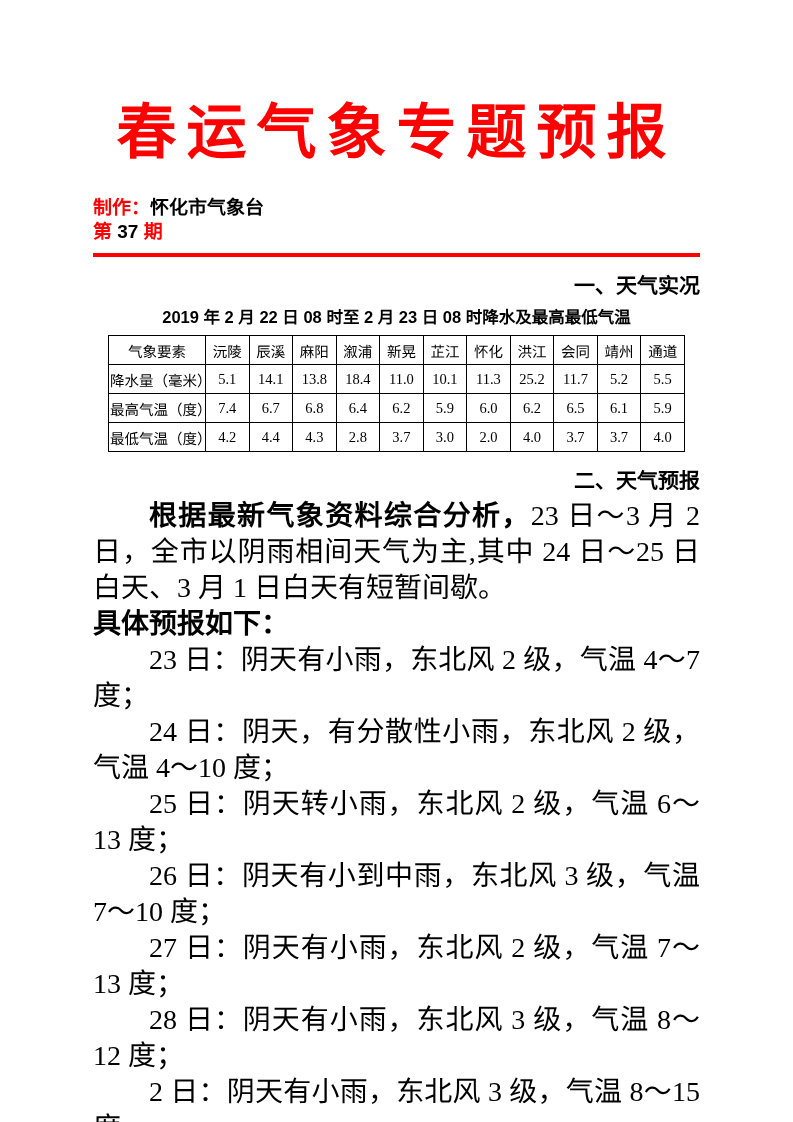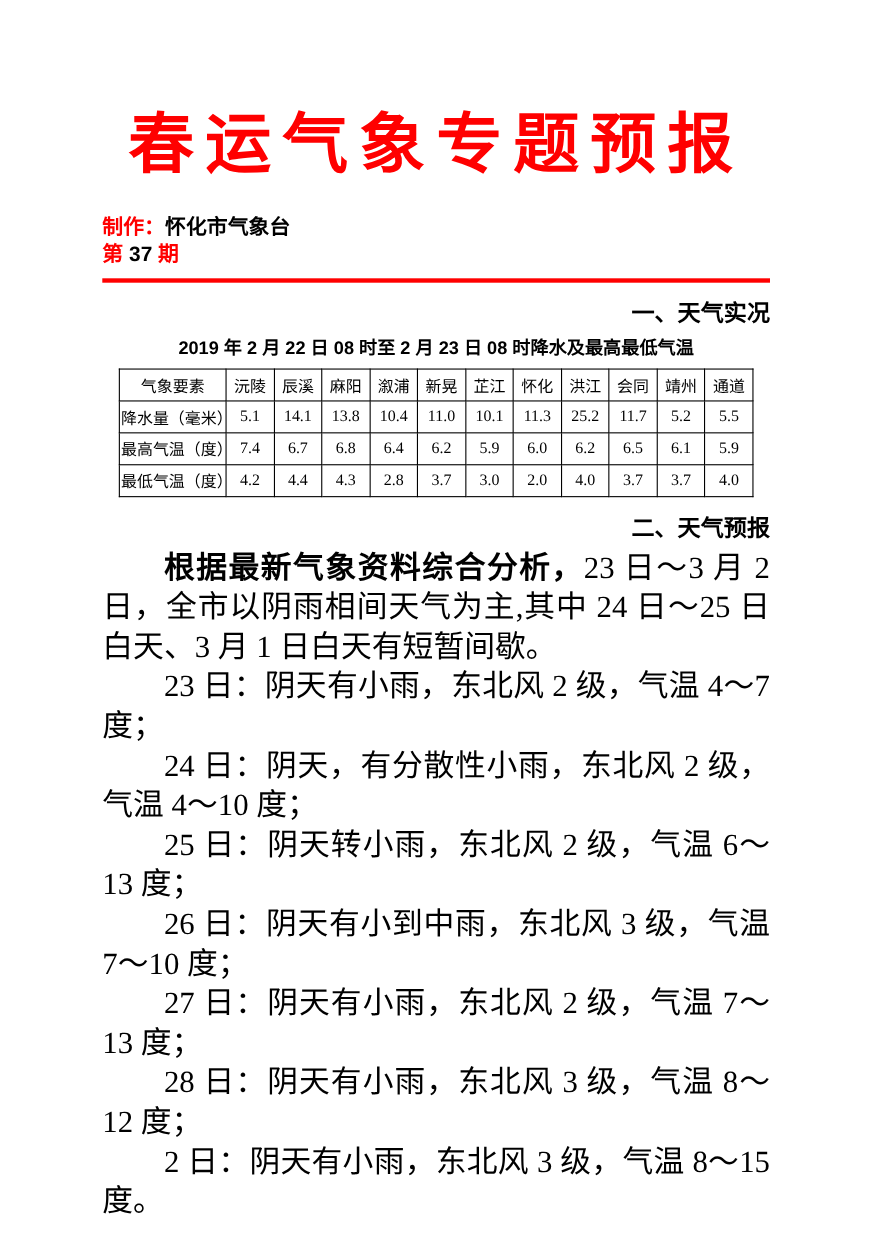--- a/index.html
+++ b/index.html
@@ -132,21 +132,21 @@
             <th>靖州</th>
             <th>通道</th>
           </tr>
       </thead>
       <tbody>
           <tr>
             <td>降水量（毫米）</td>
             <td>5.1</td>
             <td>14.1</td>
             <td>13.8</td>
-            <td>10.4</td>
+            <td>18.4</td>
             <td>11.0</td>
             <td>10.1</td>
             <td>11.3</td>
             <td>25.2</td>
             <td>11.7</td>
             <td>5.2</td>
             <td>5.5</td>
           </tr>
           <tr>
             <td>最高气温（度）</td>
@@ -178,20 +178,21 @@
           </tr>
         </tbody>
     </table>
 
     <h2 class="sec-heading">二、天气预报</h2>
 
     <div class="forecast-block">
       <p class="para indent">
         <span class="bold-sans">根据最新气象资料综合分析，</span><span>23 日～3 月 2 日，全市以阴雨相间天气为主,其中 24 日～25 日白天、3 月 1 日白天有短暂间歇。</span>
       </p>
+      <p class="para bold-sans">具体预报如下：</p>
       <div>
           <p class="para indent">23 日：阴天有小雨，东北风 2 级，气温 4～7 度；</p>
           <p class="para indent">24 日：阴天，有分散性小雨，东北风 2 级，气温 4～10 度；</p>
           <p class="para indent">25 日：阴天转小雨，东北风 2 级，气温 6～13 度；</p>
           <p class="para indent">26 日：阴天有小到中雨，东北风 3 级，气温 7～10 度；</p>
           <p class="para indent">27 日：阴天有小雨，东北风 2 级，气温 7～13 度；</p>
           <p class="para indent">28 日：阴天有小雨，东北风 3 级，气温 8～12 度；</p>
           <p class="para indent">2 日：阴天有小雨，东北风 3 级，气温 8～15 度。</p>
         </div>
     </div>

